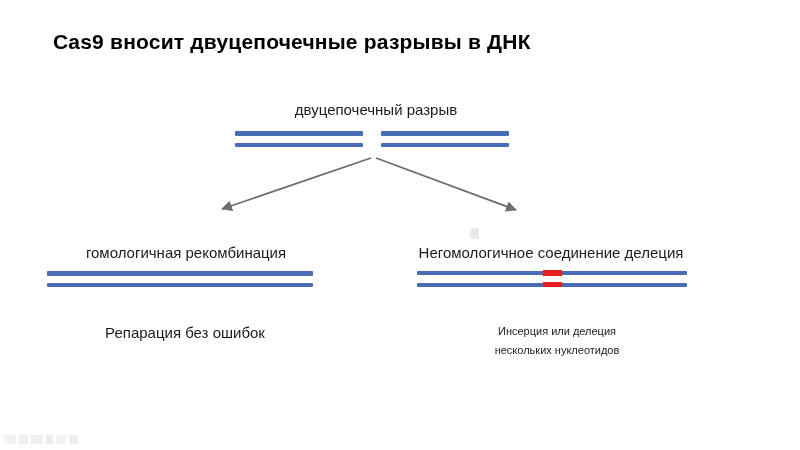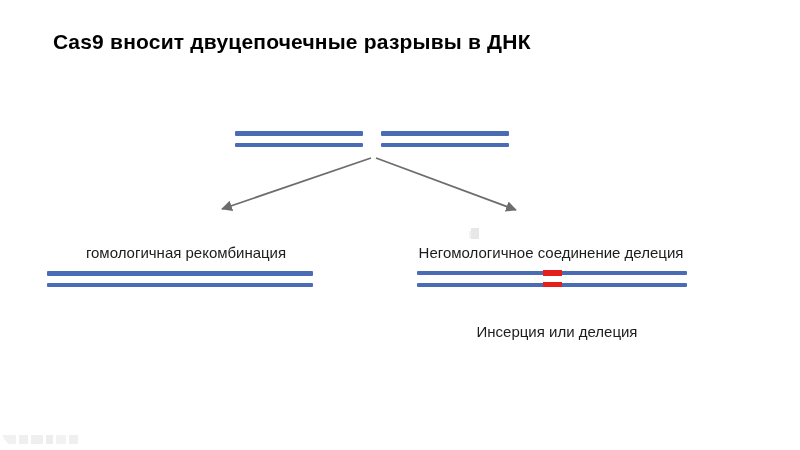--- a/index.html
+++ b/index.html
@@ -9,21 +9,21 @@
   }
   .abs{position:absolute;}
   .title{
     left:53px;top:30px;width:700px;
     font-size:21px;font-weight:700;color:#000;letter-spacing:.2px;
   }
   .lbl{
     font-size:15px;color:#1c1c1c;text-align:center;white-space:nowrap;
   }
   .lbl2{
-    font-size:15px;color:#1c1c1c;text-align:center;line-height:19px;
+    font-size:11px;color:#1c1c1c;text-align:center;line-height:19px;
   }
   .bar{position:absolute;height:4.5px;border-radius:1px;}
   .bar.thin{height:4px;}
   .redseg{position:absolute;height:5.5px;}
   svg.arrows{position:absolute;left:0;top:0;pointer-events:none;}
   .artifact{
     position:absolute;left:471px;top:228px;width:8px;height:11px;
     background:#e7e7e7;box-shadow:-4px 1px 0 -2px #f2f2f2;
   }
   .watermark{
@@ -35,20 +35,21 @@
   .watermark i:nth-child(4){width:7px;background:#eeedee;}
   .watermark i:nth-child(5){width:10px;background:#f3f2f3;}
 </style>
 </head>
 <body>
 
 <div id="canvas">
 
   <div class="abs title">Cas9 вносит двуцепочечные разрывы в ДНК</div>
 
+  <div class="abs lbl" style="left:236px;top:101px;width:280px;">двуцепочечный разрыв</div>
 
   <div class="bar" style="left: 235px; top: 131px; width: 128px; background-color: rgb(74, 108, 181);"></div>
   <div class="bar" style="left: 235px; top: 142.5px; width: 128px; background-color: rgb(74, 108, 181);"></div>
 
   <div class="bar" style="left: 381px; top: 131px; width: 128px; background-color: rgb(74, 108, 181);"></div>
   <div class="bar" style="left: 381px; top: 142.5px; width: 128px; background-color: rgb(74, 108, 181);"></div>
 
   <svg class="arrows" width="800" height="450" viewBox="0 0 800 450">
     <defs>
       <marker id="ah" markerWidth="8" markerHeight="8" refX="5.5" refY="3" orient="auto">
@@ -57,28 +58,30 @@
     </defs>
     <line x1="371" y1="158" x2="222" y2="209" stroke="#6d6d6d" stroke-width="1.8" marker-end="url(#ah)"></line>
     <line x1="376" y1="158" x2="516" y2="210" stroke="#6d6d6d" stroke-width="1.8" marker-end="url(#ah)"></line>
   </svg>
 
   <div class="artifact"></div>
 
   <div class="abs lbl" style="left:36px;top:244px;width:300px;text-align:center;">гомологичная рекомбинация</div>
   <div class="bar" style="left: 47px; top: 271px; width: 266px; background-color: rgb(74, 108, 181);"></div>
   <div class="bar" style="left: 47px; top: 282.5px; width: 266px; background-color: rgb(74, 108, 181);"></div>
+  <div class="abs lbl" style="left:35px;top:324px;width:300px;">Репарация без ошибок</div>
 
   <div class="abs lbl" style="left:401px;top:244px;width:300px;">Негомологичное соединение делеция</div>
   <div class="bar thin" style="left: 417px; top: 271px; width: 270px; background-color: rgb(74, 108, 181);"></div>
   <div class="bar thin" style="left: 417px; top: 282.5px; width: 270px; background-color: rgb(74, 108, 181);"></div>
   <div class="redseg" style="left: 543px; top: 270.2px; width: 19px; background-color: rgb(227, 32, 27);"></div>
   <div class="redseg" style="left: 543px; top: 281.8px; width: 19px; background-color: rgb(227, 32, 27);"></div>
   <div class="abs lbl2" style="left:407px;top:322px;width:300px;">
     <div>Инсерция или делеция</div>
+    <div>нескольких нуклеотидов</div>
   </div>
 
   <div class="watermark">
     <i></i>
       <i></i>
       <i></i>
       <i></i>
       <i></i>
       <i></i>
   </div>

